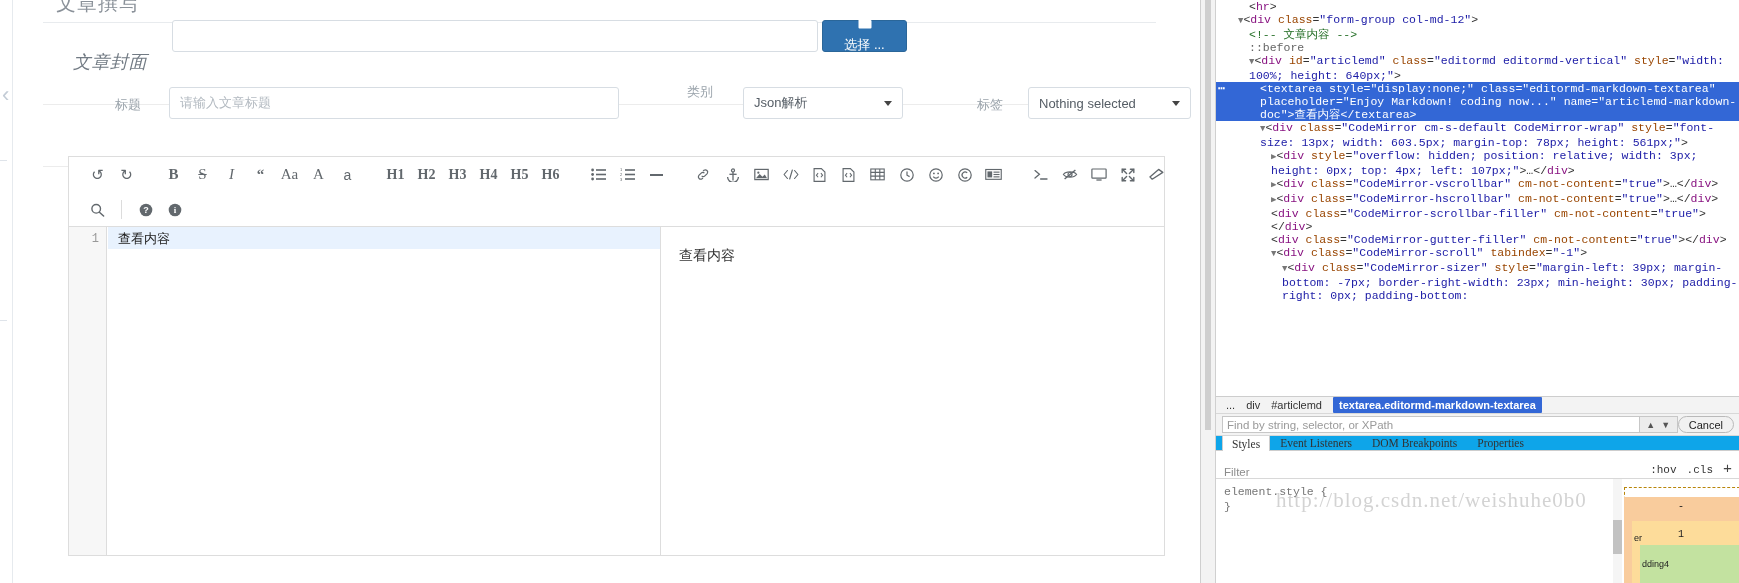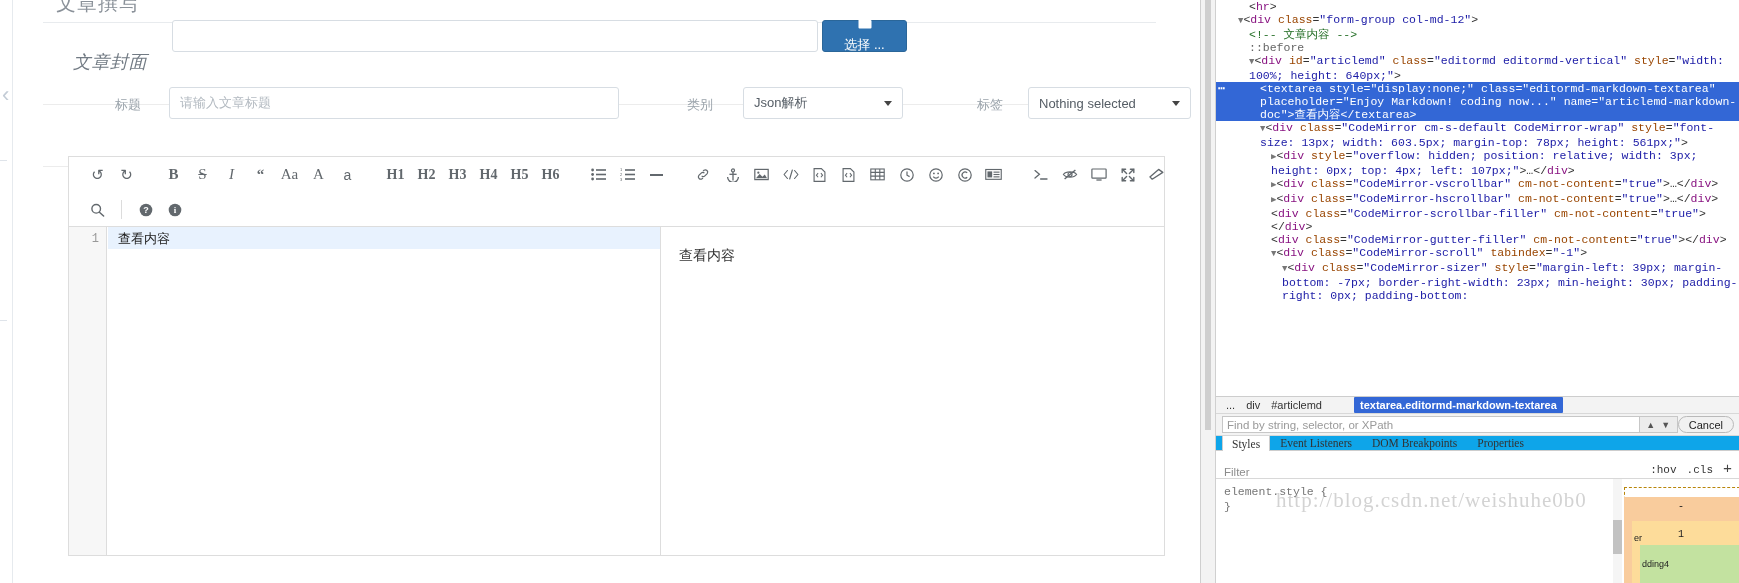--- a/index.html
+++ b/index.html
@@ -84,21 +84,21 @@
   }
   .input-title {
     position: absolute; left: 140px; top: 119px;
     width: 450px; height: 32px;
     border: 1px solid #d7dde3; border-radius: 3px; background: #fff;
     box-sizing: border-box; padding: 0 10px;
     font-size: 13px; color: #b3bac1;
     display: flex; align-items: center;
   }
   .lbl-cat {
-    position: absolute; left: 658px; top: 128px;
+    position: absolute; left: 658px; top: 115px;
     font-size: 13px; color: #9aa3ab; white-space: nowrap;
   }
   .select-cat {
     position: absolute; left: 714px; top: 119px;
     width: 160px; height: 32px;
     border: 1px solid #d7dde3; border-radius: 3px; background: #fff;
     box-sizing: border-box; padding: 0 10px;
     font-size: 13px; color: #555d65;
     display: flex; align-items: center; cursor: pointer;
   }
@@ -239,21 +239,21 @@
   .dt-breadcrumb {
     position: absolute; left: 15px; top: 396px; right: 0; height: 17px;
     background: #f3f3f3; border-top: 1px solid #cdcdcd;
     display: flex; align-items: center; gap: 11px;
     padding-left: 10px; box-sizing: border-box;
     font-size: 11px; color: #333;
   }
   .crumb { white-space: nowrap; cursor: pointer; }
   .crumb.active {
     background: #3367d6; color: #fff; font-weight: bold;
-    padding: 2px 6px; border-radius: 1px; margin-left: 21px;
+    padding: 2px 6px; border-radius: 1px;
   }
 
   .dt-find {
     position: absolute; left: 15px; top: 413px; right: 0; height: 22px;
     background: #f3f3f3; border-top: 1px solid #d8d8d8;
     display: flex; align-items: center; padding: 0 6px;
     box-sizing: border-box; 
   }
   .find-input {
     flex: 1; height: 17px; background: #fff; border: 1px solid #c7c7c7;

